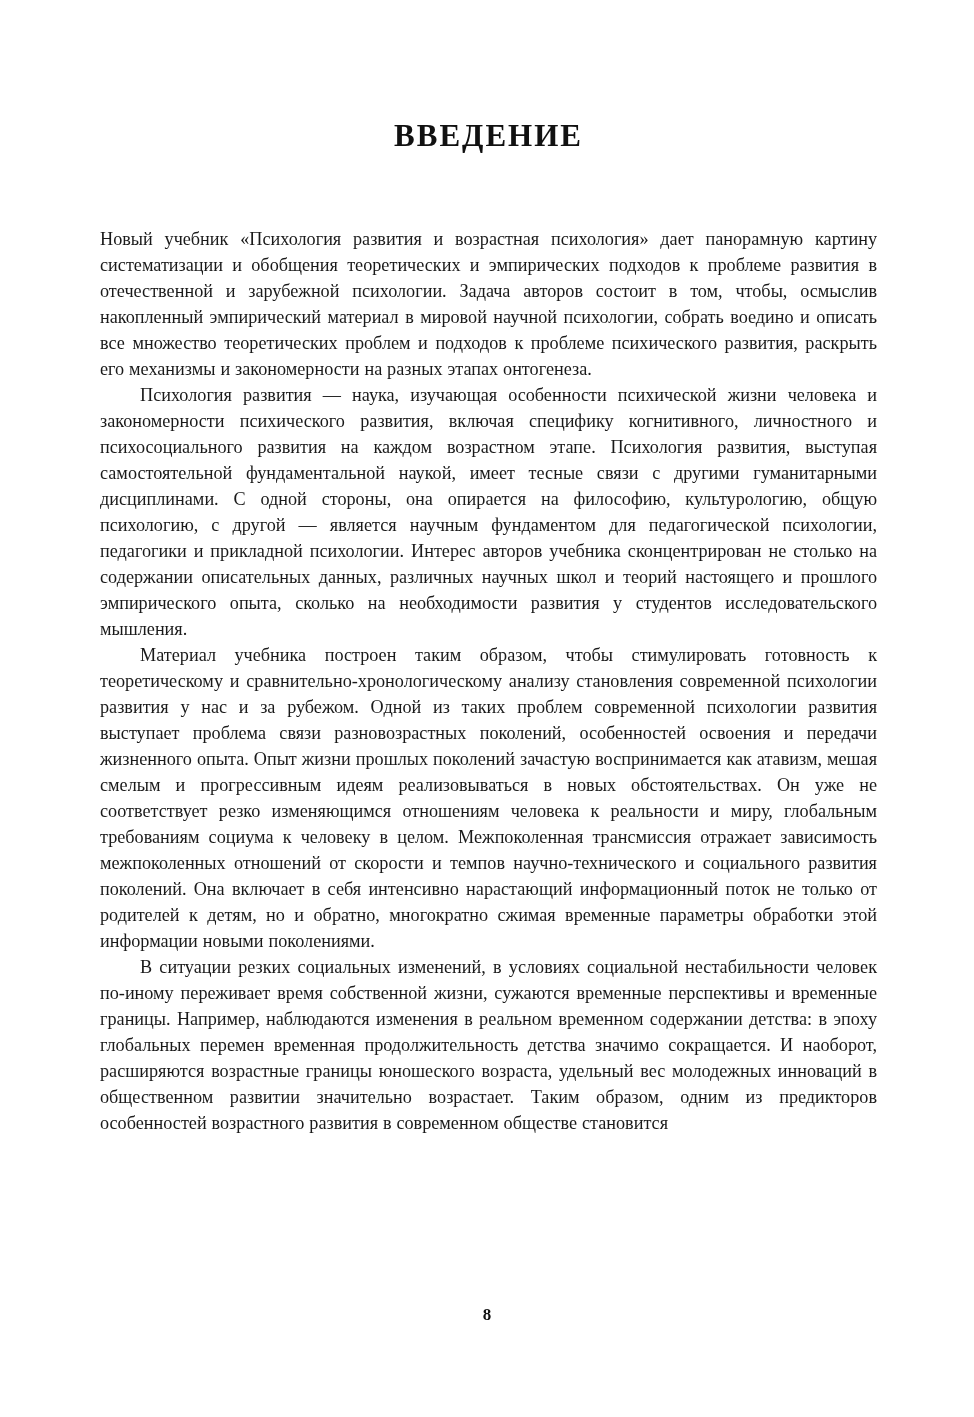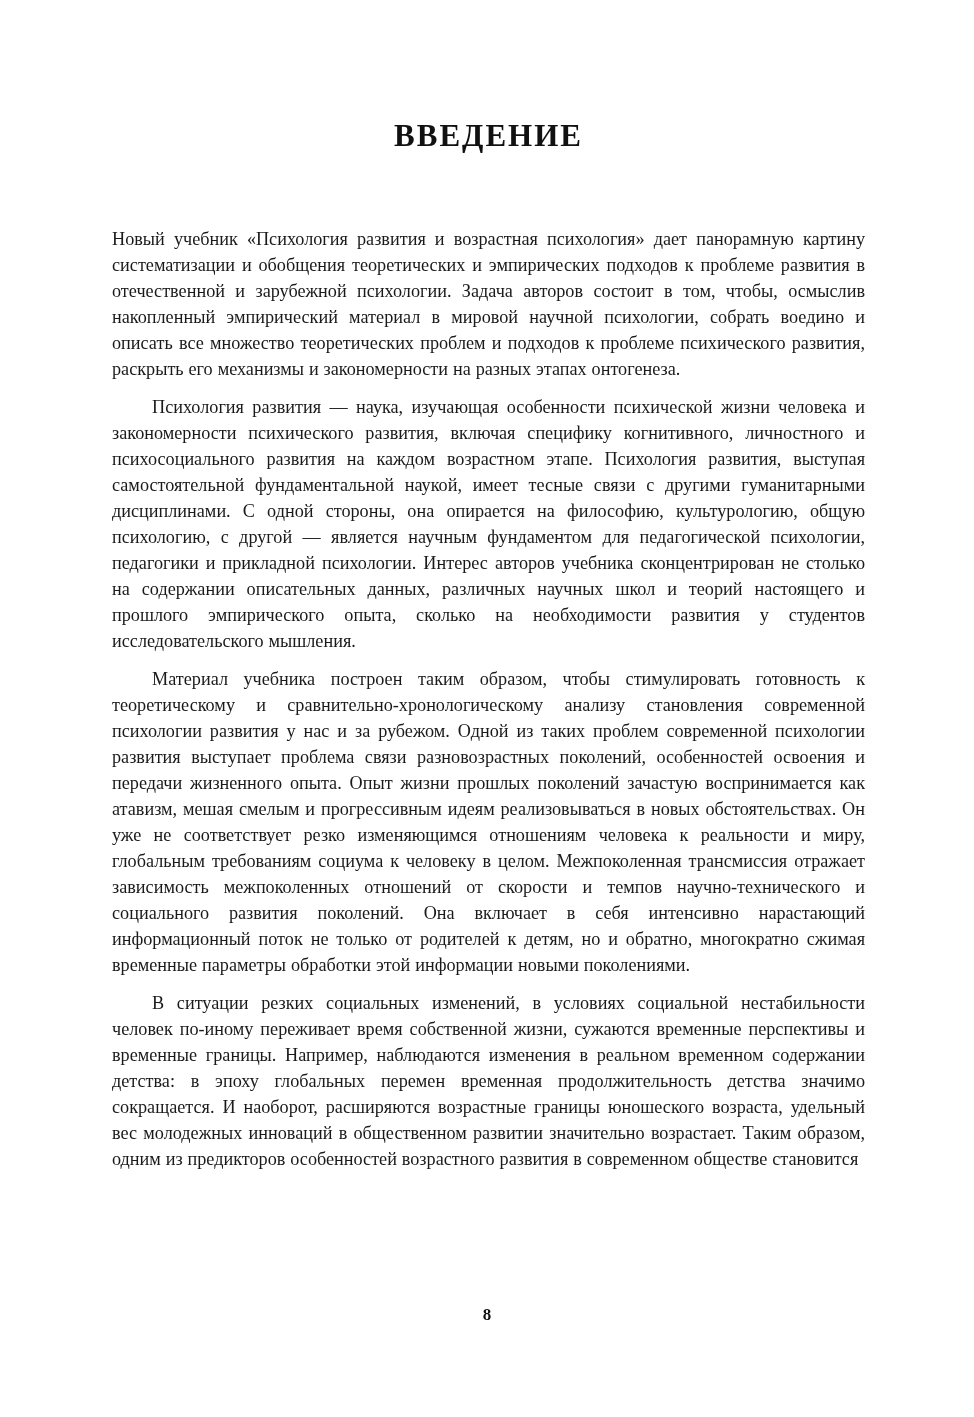--- a/index.html
+++ b/index.html
@@ -25,21 +25,21 @@
   }
   .page-title {
     text-align: center;
     font-weight: bold;
     font-size: 31px;
     letter-spacing: 2px;
     margin: 0 0 72px 0;
     color: #111;
   }
   .body-text p {
-    margin: 12px;
+    margin: 0;
     font-size: 18.2px;
     line-height: 26px;
     text-align: justify;
     text-indent: 2.2em;
     hyphens: auto;
     -webkit-hyphens: auto;
     word-spacing: 0.02em;
   }
   .body-text p.first {
     text-indent: 0;

